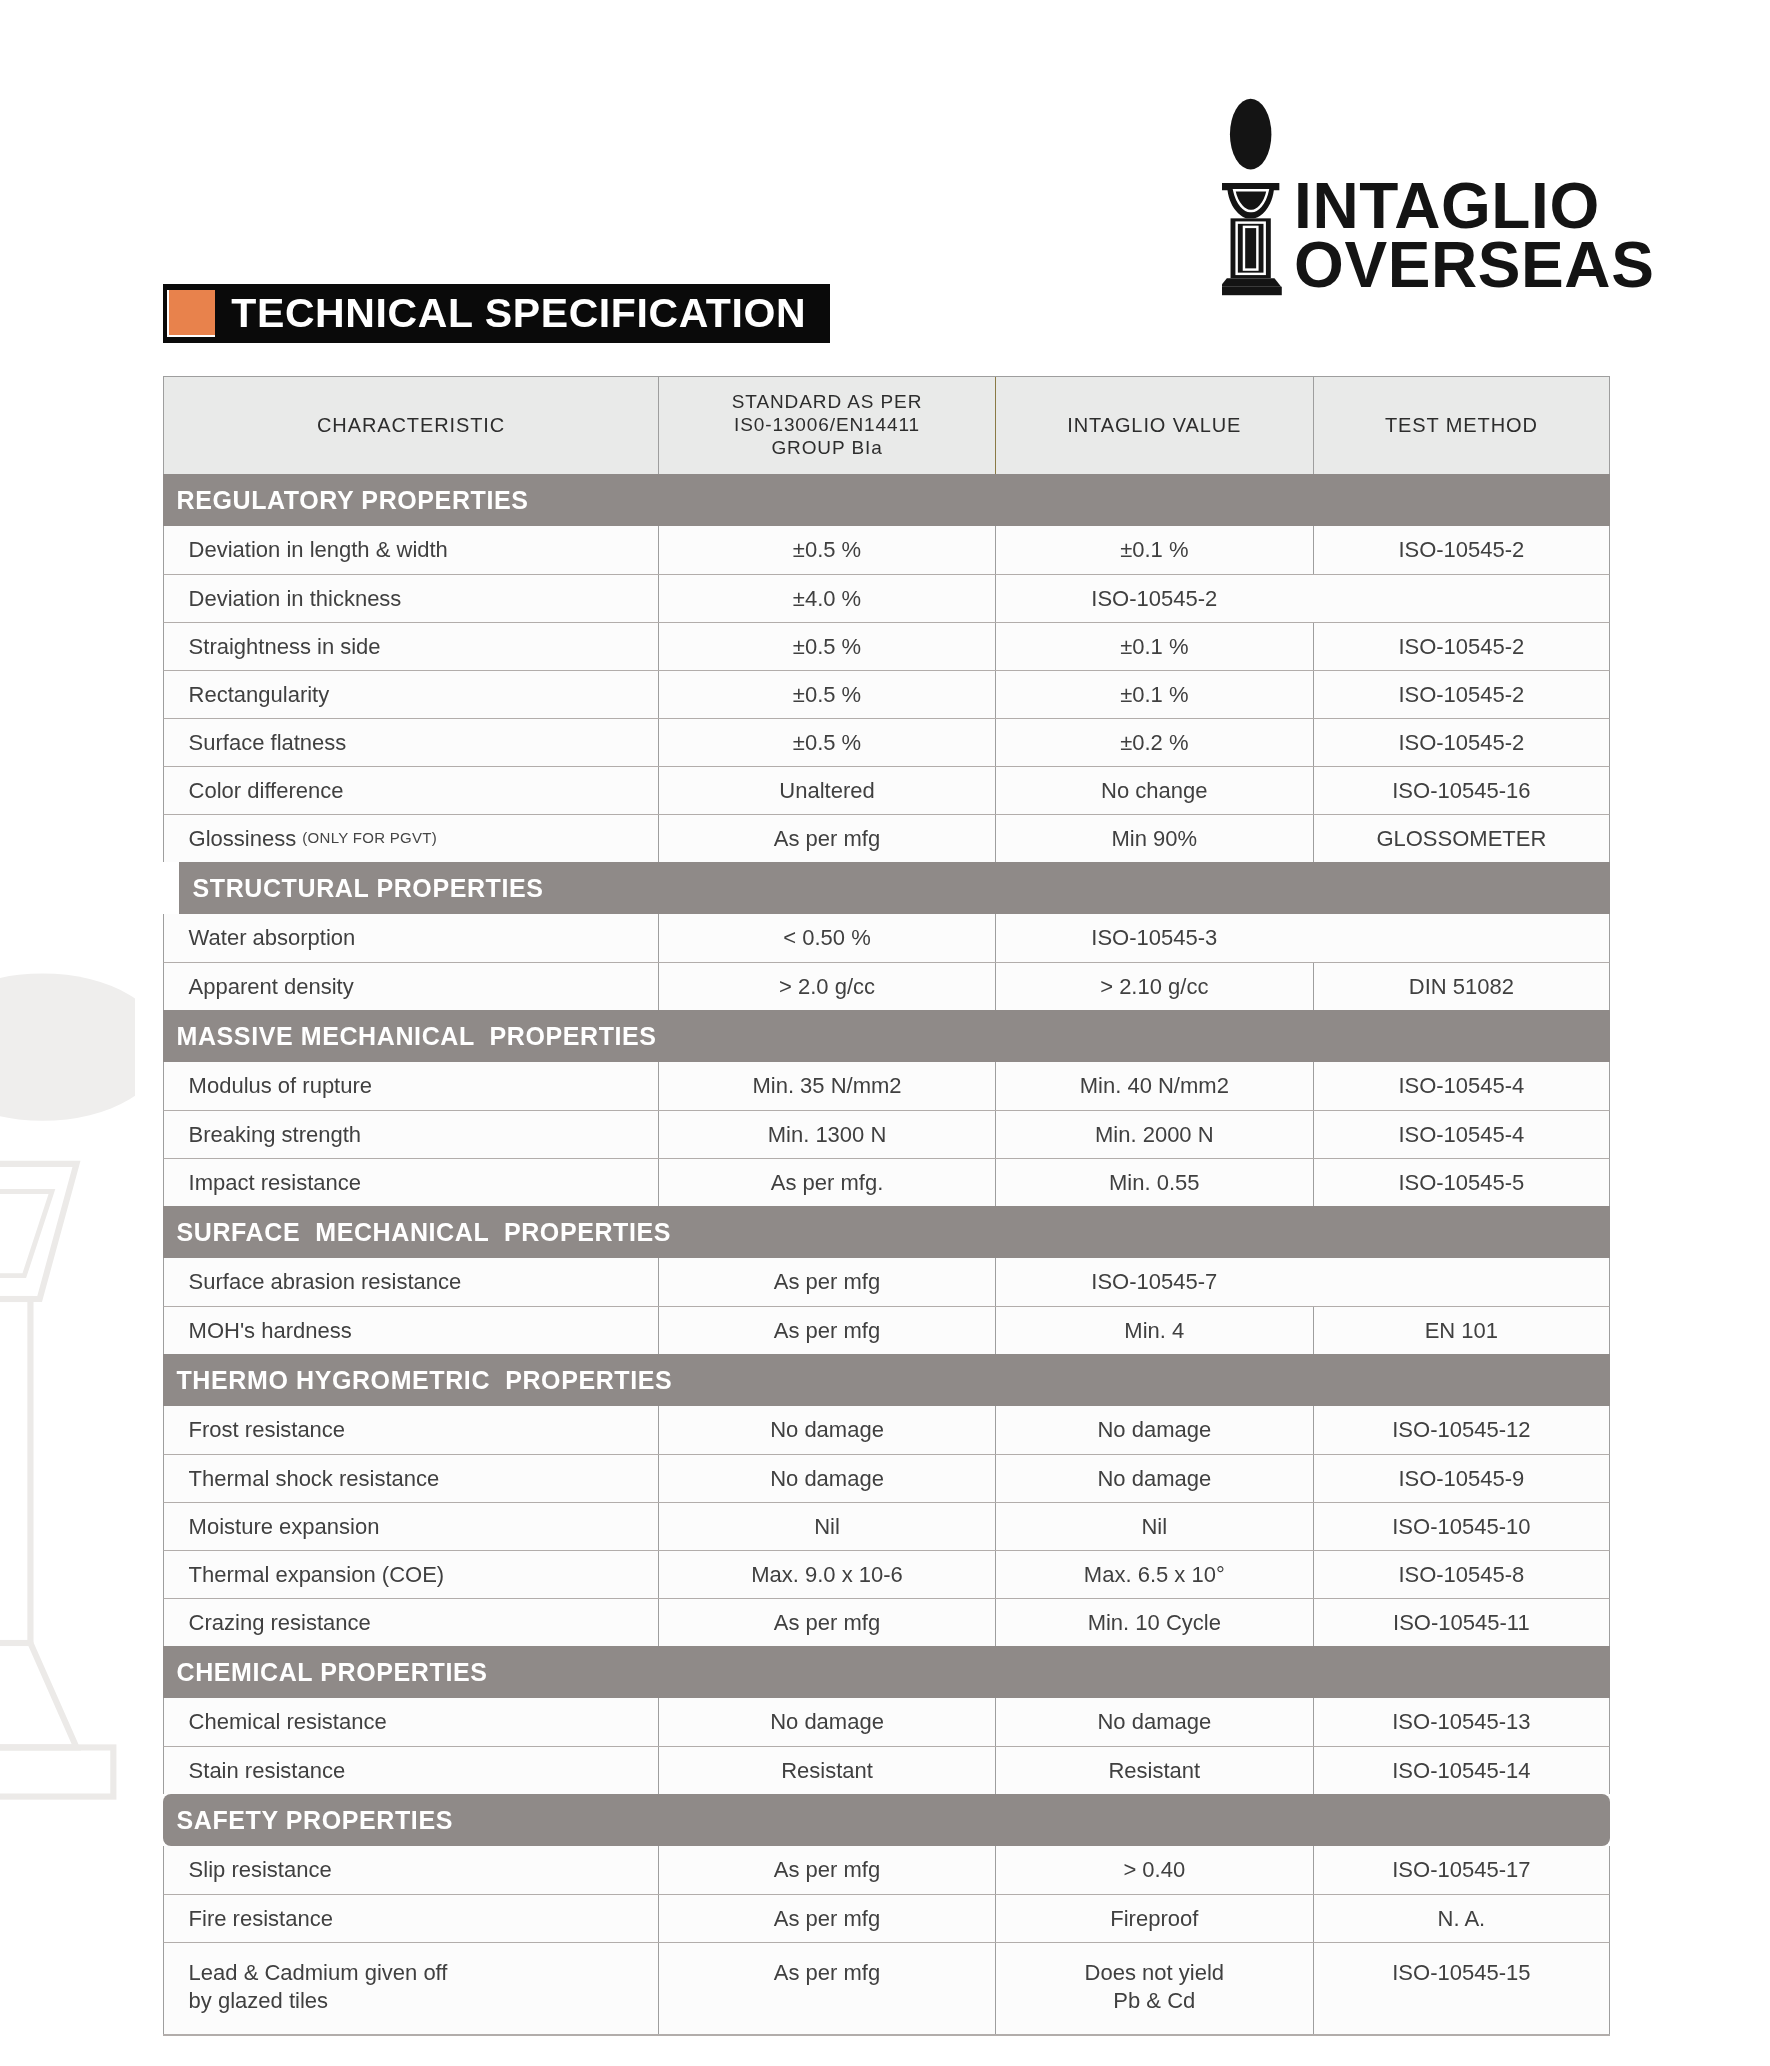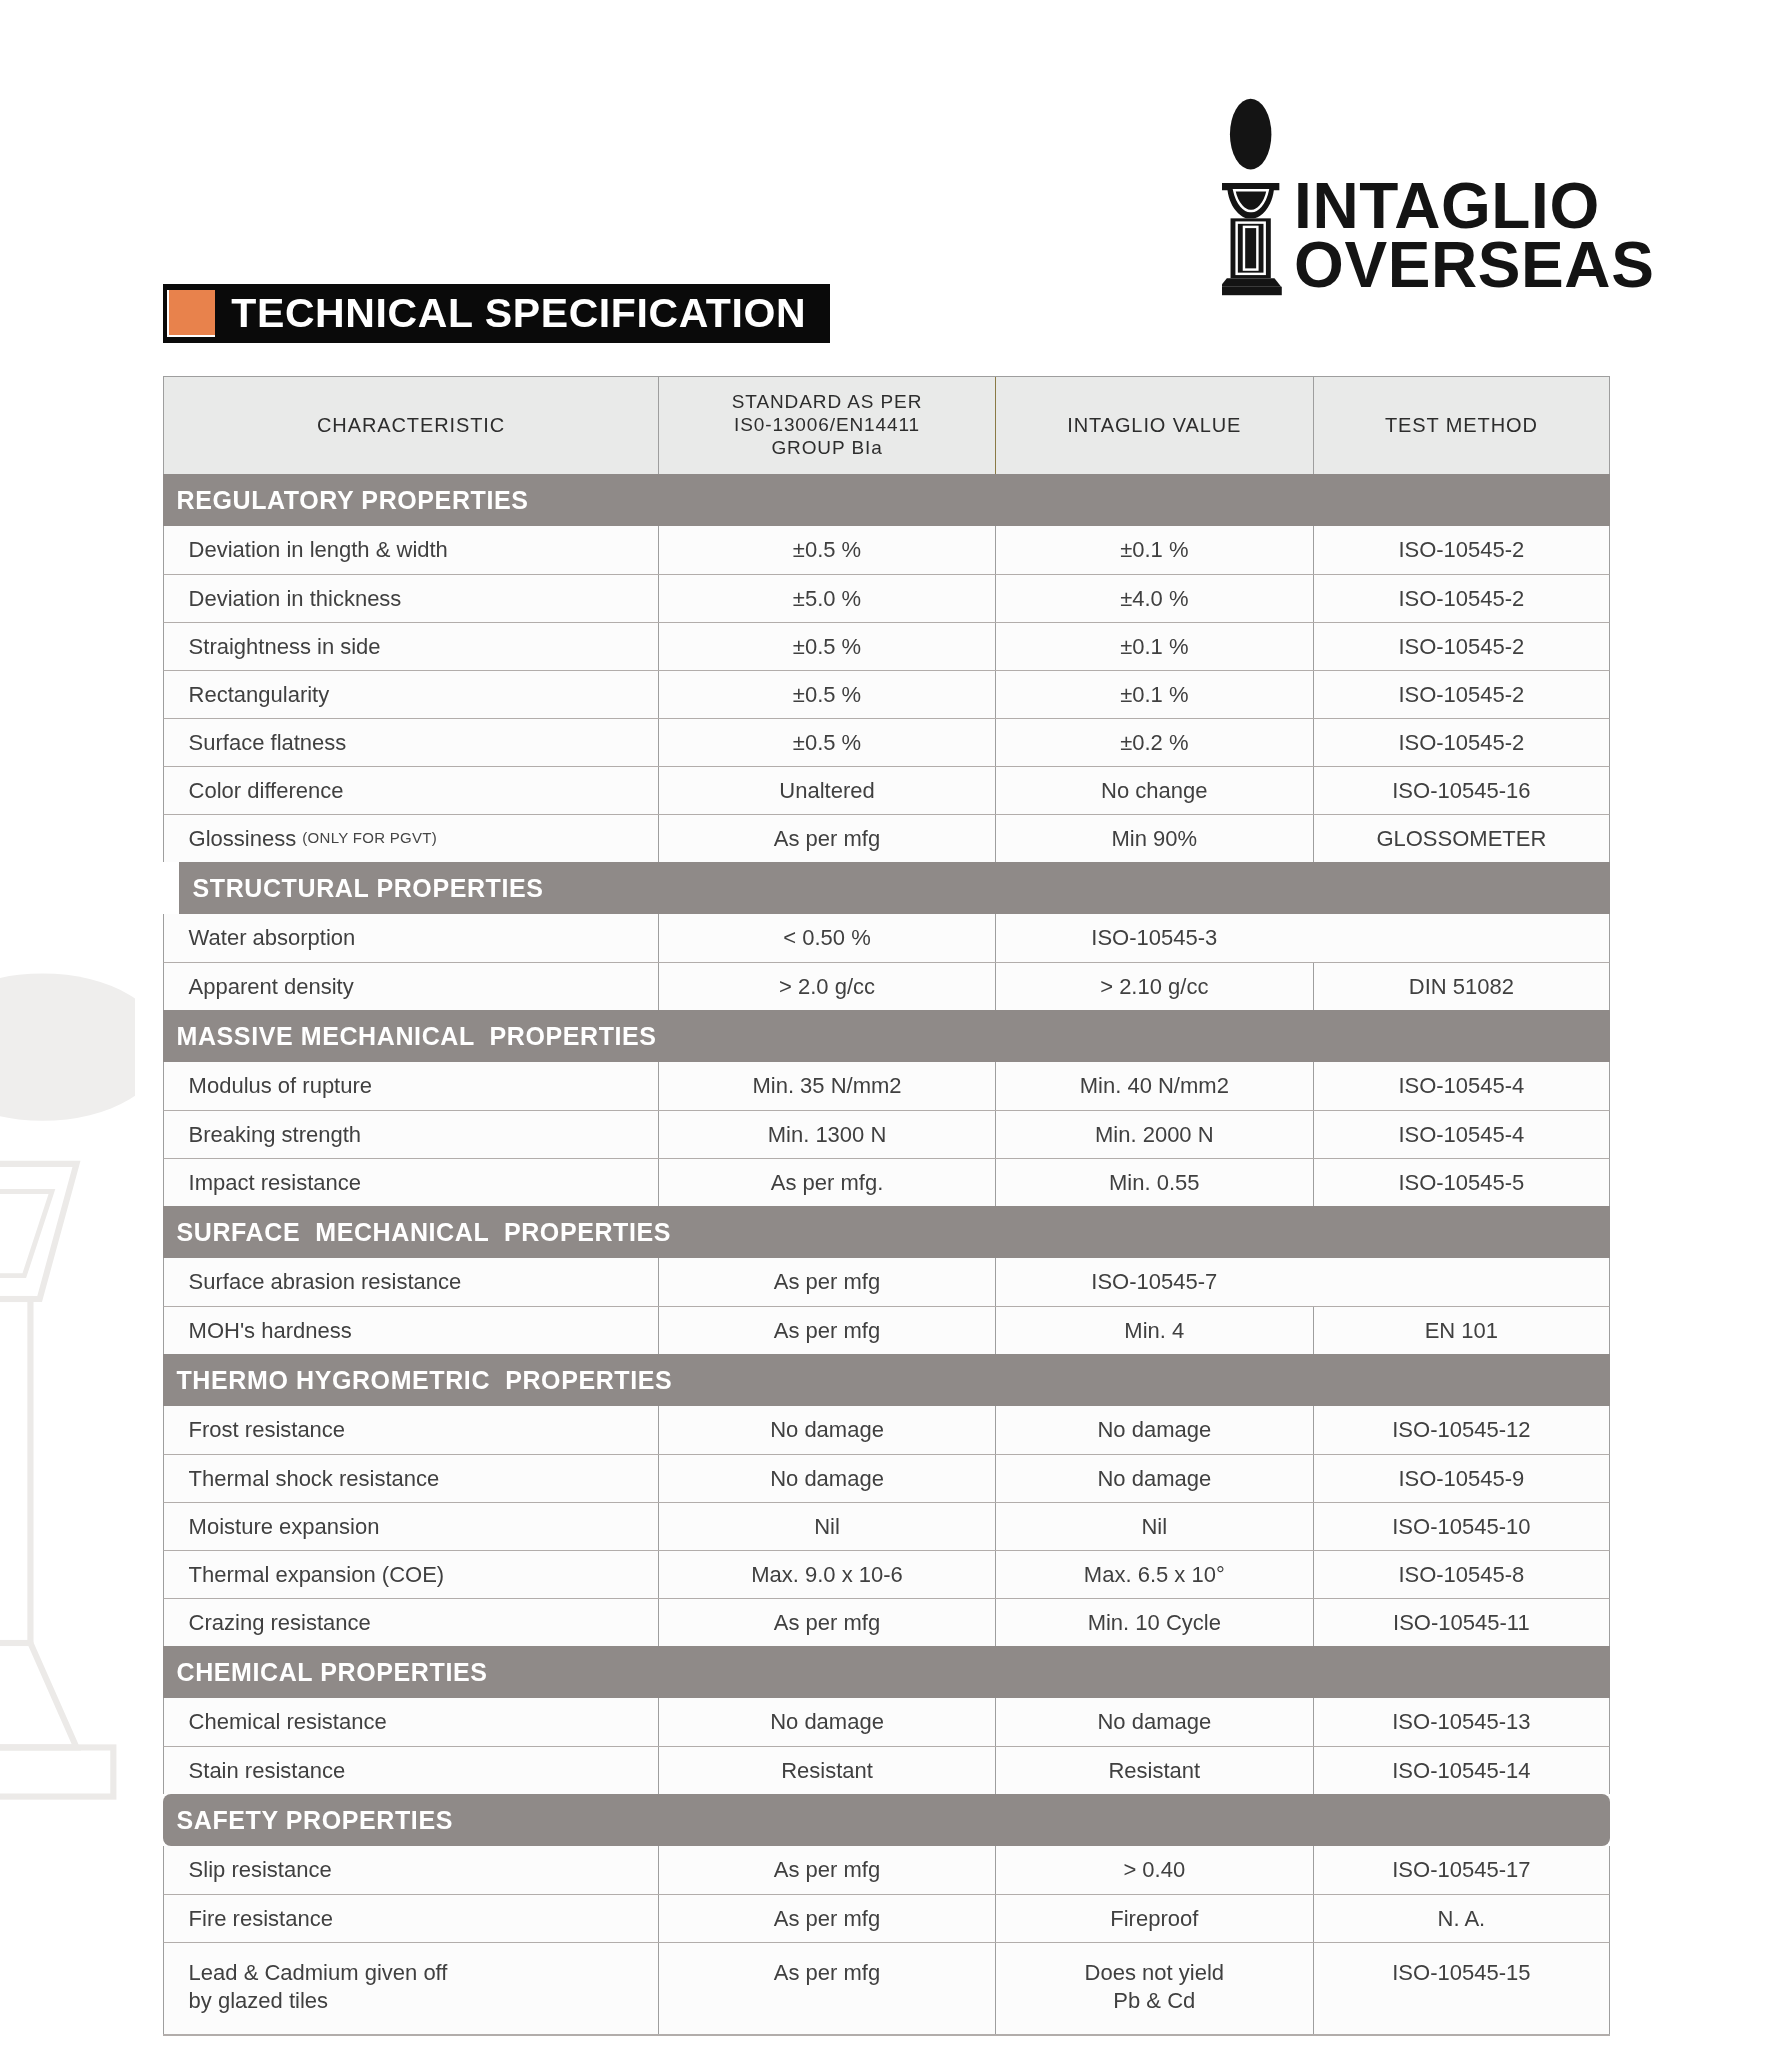--- a/index.html
+++ b/index.html
@@ -121,21 +121,20 @@
     <div class="t-body">
         <div class="band" style="background: rgb(143, 138, 136);">REGULATORY PROPERTIES</div>
         <div class="t-row">
           <div class="cell c-cell"><span class="c-main">Deviation in length &amp; width</span></div>
           <div class="cell mid">±0.5 %</div>
           <div class="cell mid">±0.1 %</div>
           <div class="cell mid">ISO-10545-2</div>
         </div>
         <div class="t-row">
           <div class="cell c-cell"><span class="c-main">Deviation in thickness</span></div>
-          <div class="cell mid">±5.0 %</div>
           <div class="cell mid">±4.0 %</div>
           <div class="cell mid">ISO-10545-2</div>
         </div>
         <div class="t-row">
           <div class="cell c-cell"><span class="c-main">Straightness in side</span></div>
           <div class="cell mid">±0.5 %</div>
           <div class="cell mid">±0.1 %</div>
           <div class="cell mid">ISO-10545-2</div>
         </div>
         <div class="t-row">

